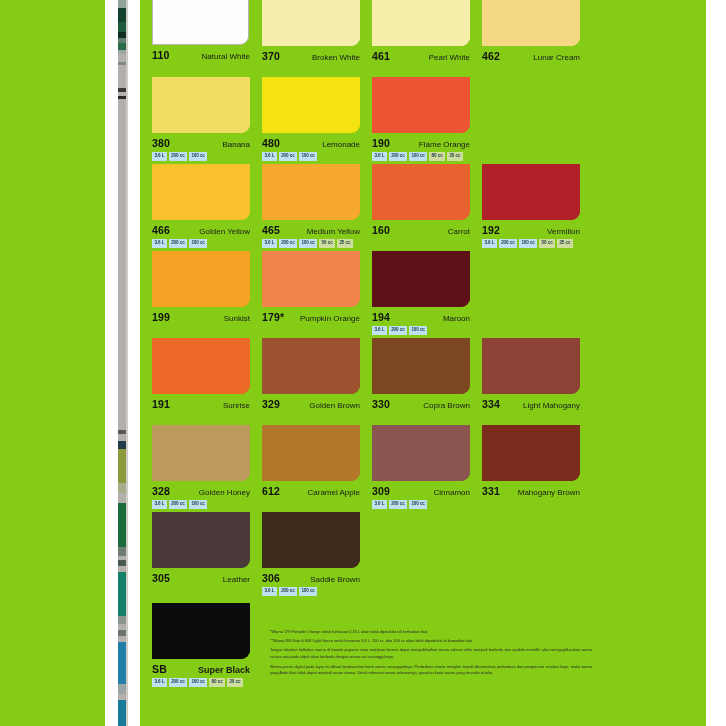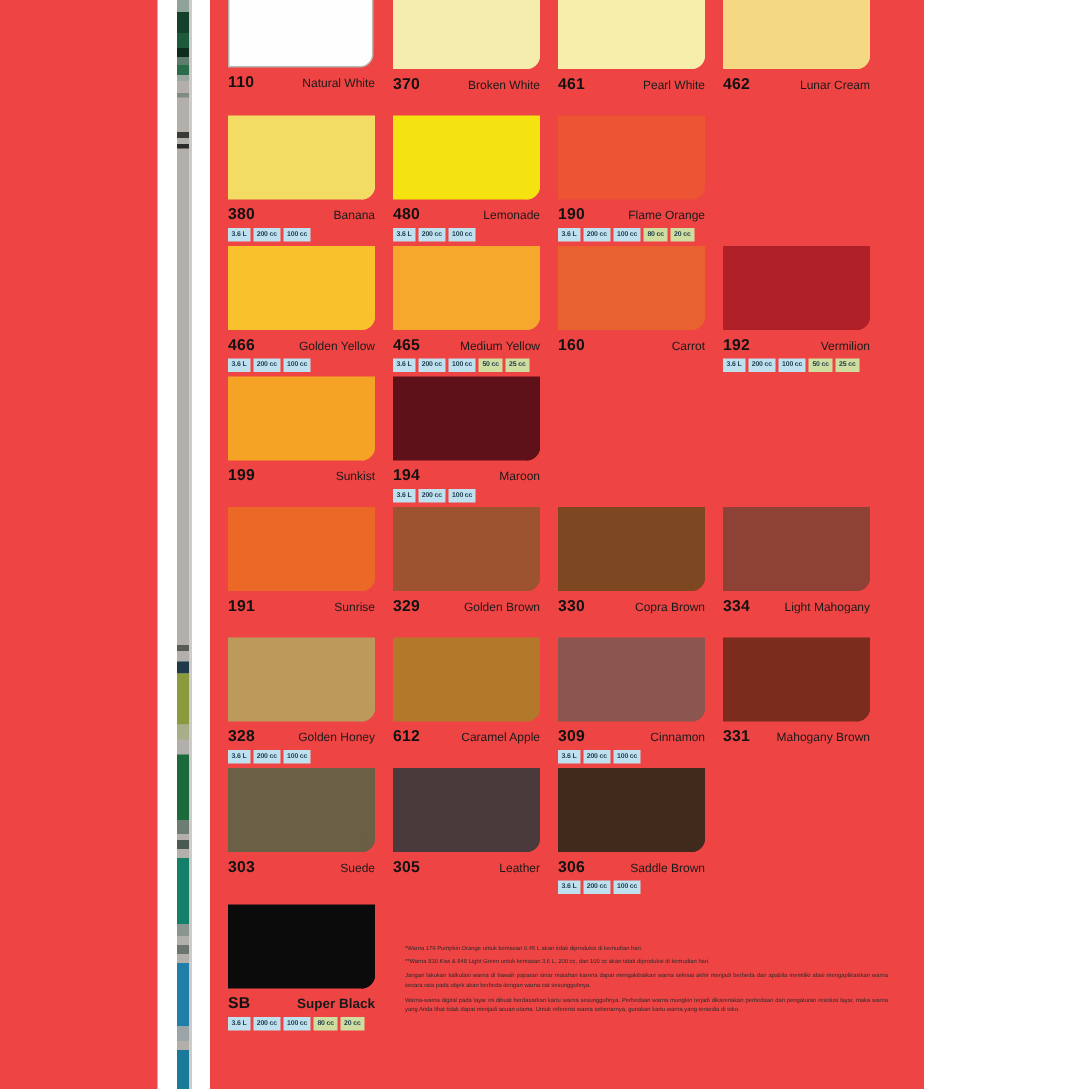--- a/index.html
+++ b/index.html
@@ -6,23 +6,23 @@
   * { box-sizing: border-box; margin: 0; padding: 0; }
   html, body {
     width: 726px;
     height: 726px;
     overflow: hidden;
     background: #ffffff;
     font-family: "Liberation Sans", sans-serif;
   }
   #page {
     position: relative;
-    width: 616px;
+    width: 706px;
     height: 726px;
-    background: #ef4444;
+    background: #84cc16;
   }
 
   
   .edge-strip {
     position: absolute;
     top: 0;
     height: 726px;
   }
   .edge-strip .seg { width: 100%; }
   #edge-gutter-left  { left: 105px; width: 13px; background: #ffffff; }
@@ -294,20 +294,27 @@
       </div>
       <div class="swatch-row">
         <div class="swatch-cell">
           <div class="chip" style="background: rgb(244, 163, 36);"></div>
           <div class="chip-meta">
             <span class="chip-code">199</span>
             <span class="chip-name">Sunkist</span>
           </div>
         </div>
         <div class="swatch-cell">
+          <div class="chip" style="background: rgb(240, 131, 74);"></div>
+          <div class="chip-meta">
+            <span class="chip-code">179*</span>
+            <span class="chip-name">Pumpkin Orange</span>
+          </div>
+        </div>
+        <div class="swatch-cell">
           <div class="chip" style="background: rgb(94, 17, 24);"></div>
           <div class="chip-meta">
             <span class="chip-code">194</span>
             <span class="chip-name">Maroon</span>
           </div>
           <div class="badges">
             <span class="badge blue">3.6 L</span>
             <span class="badge blue">200 cc</span>
             <span class="badge blue">100 cc</span>
           </div>
@@ -377,27 +384,20 @@
         </div>
         <div class="swatch-cell">
           <div class="chip" style="background: rgb(124, 44, 28);"></div>
           <div class="chip-meta">
             <span class="chip-code">331</span>
             <span class="chip-name">Mahogany Brown</span>
           </div>
         </div>
       </div>
       <div class="swatch-row">
-        <div class="swatch-cell">
-          <div class="chip" style="background: rgb(107, 95, 69);"></div>
-          <div class="chip-meta">
-            <span class="chip-code">303</span>
-            <span class="chip-name">Suede</span>
-          </div>
-        </div>
         <div class="swatch-cell">
           <div class="chip" style="background: rgb(74, 58, 60);"></div>
           <div class="chip-meta">
             <span class="chip-code">305</span>
             <span class="chip-name">Leather</span>
           </div>
         </div>
         <div class="swatch-cell">
           <div class="chip" style="background: rgb(63, 42, 28);"></div>
           <div class="chip-meta">

